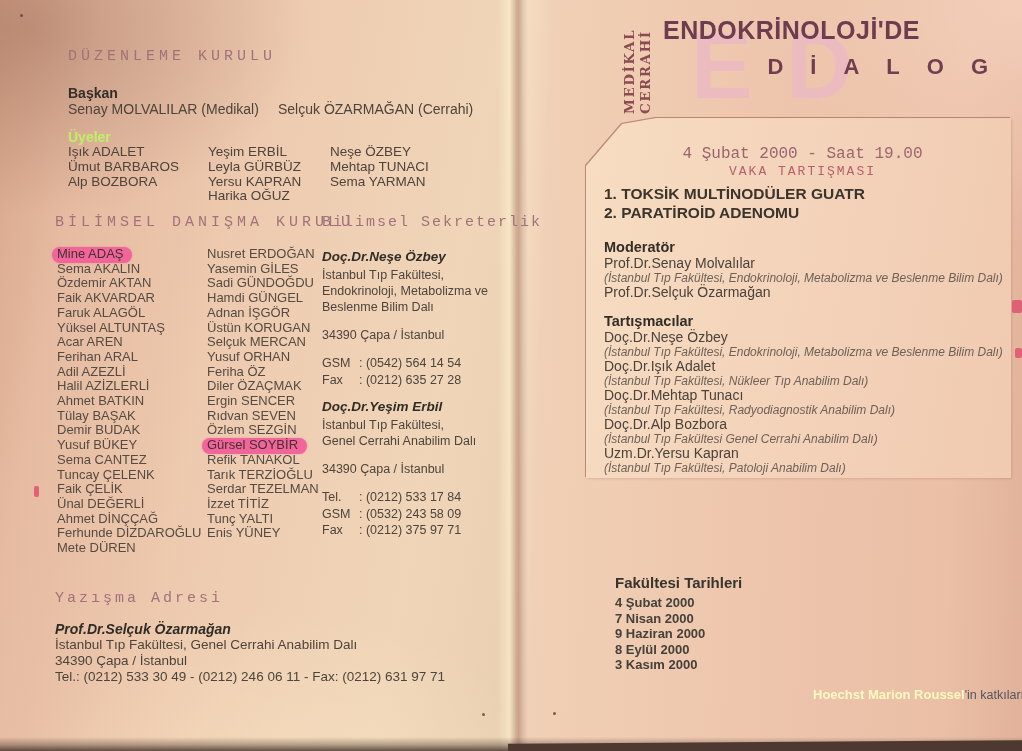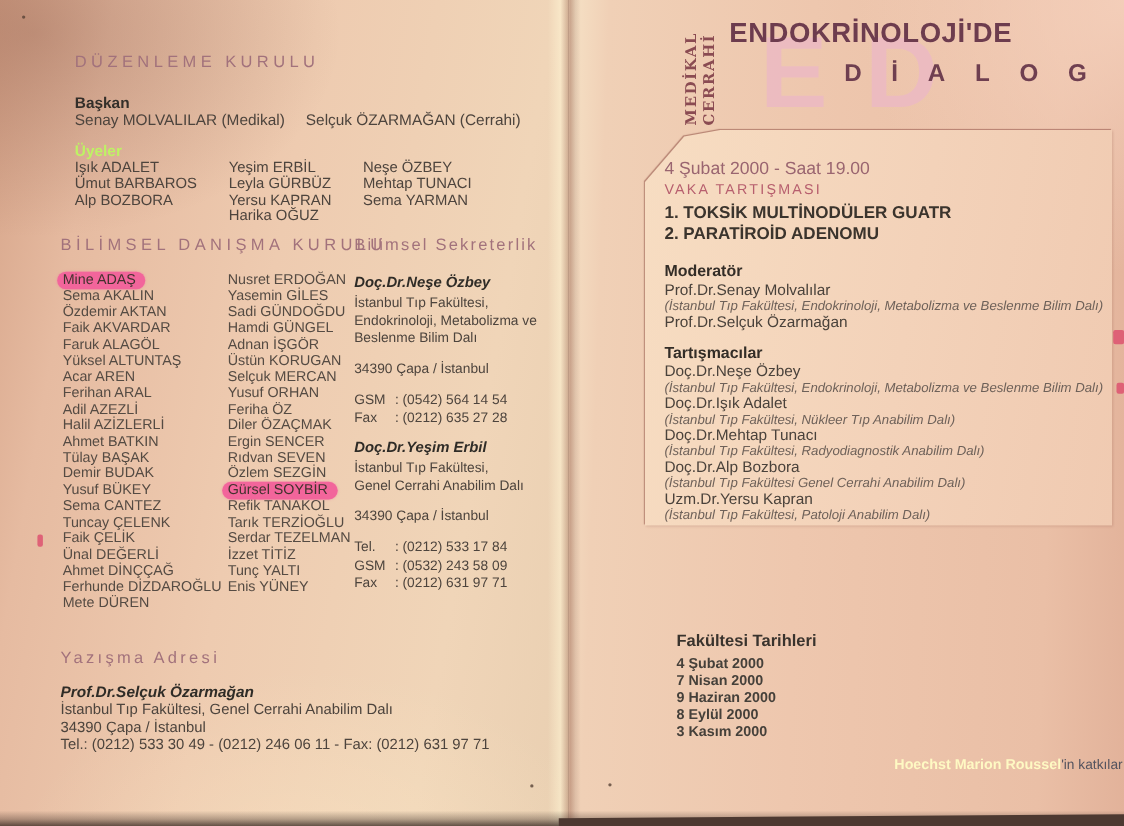--- a/index.html
+++ b/index.html
@@ -33,21 +33,21 @@
     background:linear-gradient(180deg, rgba(35,22,18,0), rgba(35,22,18,.30) 55%, rgba(35,22,18,.7));
   }
   .bottom-dark-right {
     position:absolute; right:-6px; bottom:-4px; width:520px; height:13px;
     background:#4d3931; transform:rotate(-.4deg);
   }
   .speck { position:absolute; width:3px; height:3px; border-radius:50%; background:#574236; opacity:.8; }
   .red-mark { position:absolute; background:#dd5270; border-radius:2px; opacity:.85; }
 
   
-  .deco { font-family:Liberation Sans, sans-serif; }
+  .deco { font-family:Liberation Mono, monospace;text-align:center; }
   .section-title { color:#a2727c; letter-spacing:4px; font-size:15px; }
 
   
   .ltitle { left:68px; top:48px; }
   .chair-label { left:68px; top:85px; font-size:14px; font-weight:bold; color:#342f2a; }
   .chair-row { left:68px; top:101px; font-size:14px; color:#4d443d; white-space:nowrap; }
   .chair-row .c1 { display:inline-block; width:210px; }
   .members-label { left:68px; top:129px; font-size:14px; font-weight:bold; color:#bef264; }
   .members-row { left:68px; top:145px; display:flex; font-size:13.5px; line-height:14.8px; color:#4d443d; }
   .mcol1 { width:140px; } .mcol2 { width:122px; }
@@ -195,21 +195,21 @@
           <span>: (0212) 533 17 84</span>
         </div>
 
         <div class="phone-row">
           <span class="plabel">GSM</span>
           <span>: (0532) 243 58 09</span>
         </div>
 
         <div class="phone-row">
           <span class="plabel">Fax</span>
-          <span>: (0212) 631 97 71</span>
+          <span>: (0212) 375 97 71</span>
         </div>
       </div>
   </div>
 
   <div class="abs deco section-title corr-title">Yazışma Adresi</div>
   <div class="abs corr-block">
     <div class="corr-name">Prof.Dr.Selçuk Özarmağan</div>
     <div>İstanbul Tıp Fakültesi, Genel Cerrahi Anabilim Dalı</div>
     <div>34390 Çapa / İstanbul</div>
     <div>Tel.: (0212) 533 30 49 - (0212) 246 06 11 - Fax: (0212) 631 97 71</div>

